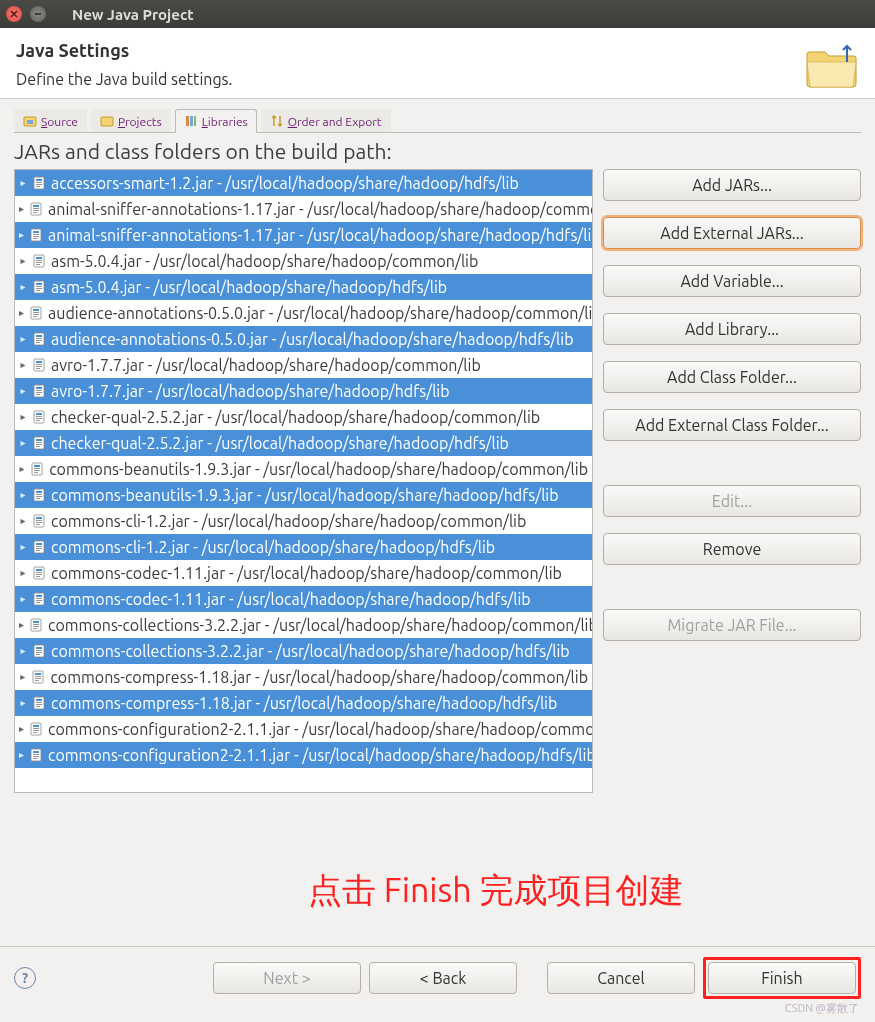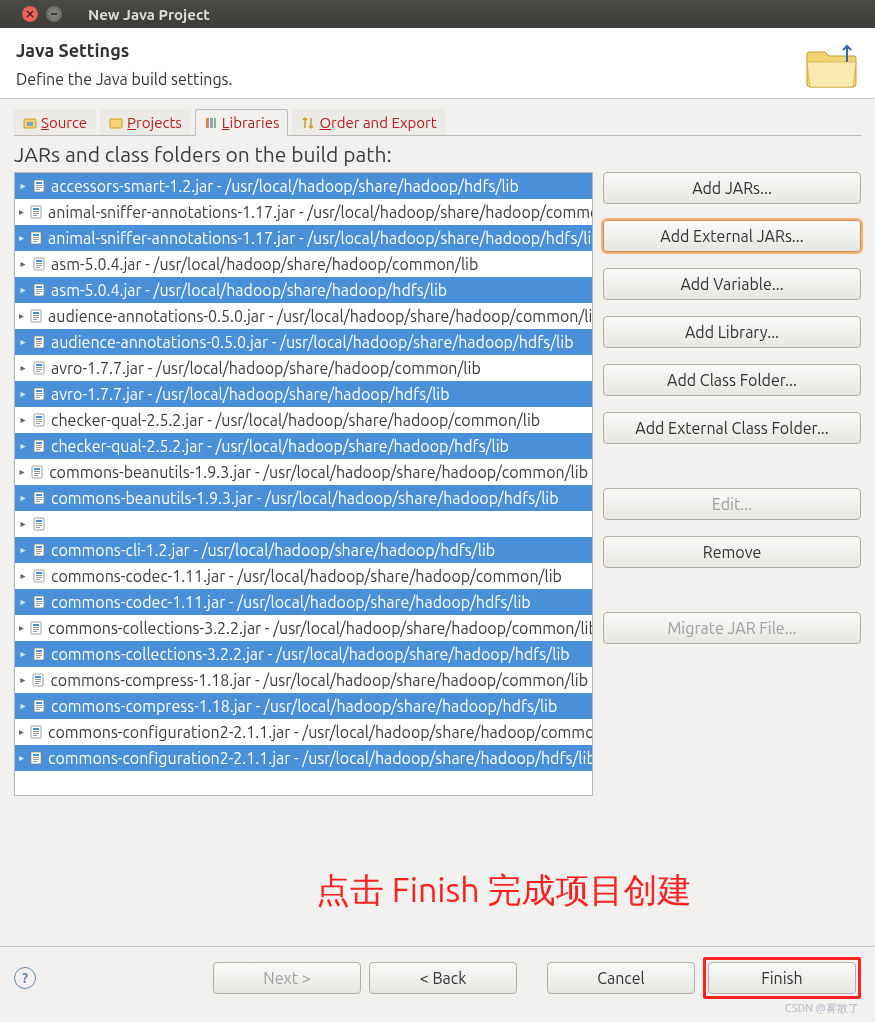--- a/index.html
+++ b/index.html
@@ -10,21 +10,21 @@
     width: 875px;
     height: 1022px;
     overflow: hidden;
     color: #3c3c3c;
   }
   .titlebar {
     height: 28px;
     background: linear-gradient(to bottom, #4a4a46, #3c3b37);
     display: flex;
     align-items: center;
-    padding: 0 22px;
+    padding: 0 6px;
     gap: 8px;
     text-align: center;
   }
   .winbtn {
     width: 16px; height: 16px; border-radius: 50%;
     display: inline-flex; align-items: center; justify-content: center;
     font-size: 10px; color: #333;
   }
   .winbtn.close { background: radial-gradient(circle, #f08070, #d44); }
   .winbtn.min { background: radial-gradient(circle, #8a8a86, #5f5f5a); }
@@ -44,22 +44,22 @@
   }
   .content { padding: 10px 14px; }
   .tabs {
     display: flex;
     gap: 4px;
     border-bottom: 1px solid #bbb;
     margin-bottom: 6px;
   }
   .tab {
     padding: 4px 8px;
-    font-size: 15px;
-    color: #b91c1c;
+    font-size: 12px;
+    color: #701a75;
     cursor: default;
     display: flex; align-items: center; gap: 4px;
     background: #eceae6;
     border: 1px solid transparent;
     border-bottom: none;
   }
   .tab.active {
     background: #f2f1f0;
     border: 1px solid #bbb;
     border-bottom: 1px solid #f2f1f0;
@@ -106,21 +106,21 @@
     border-color: #d48b4a;
   }
   .btn.disabled { color: #a0a0a0; }
   .btn-gap { height: 12px; }
   .annotation {
     color: #ff2020;
     font-size: 34px;
     font-weight: 400;
     position: absolute;
     top: 868px;
-    left: 316px;
+    left: 308px;
   }
   .footer {
     position: absolute;
     left: 0; right: 0;
     top: 946px;
     border-top: 1px solid #c8c6c0;
     padding: 10px 14px;
     display: flex;
     align-items: center;
     gap: 8px;
@@ -354,20 +354,21 @@
         </div>
         <div class="jar-row">
           <span class="tw">▸</span>
           <span class="jic"><svg viewBox="0 0 16 16">
               <rect x="3" y="2" width="10" height="12" rx="1" fill="#fff" stroke="#888" stroke-width="0.8"></rect>
               <rect x="5" y="4" width="6" height="2" fill="#4a90d9"></rect>
               <rect x="5" y="7" width="6" height="1" fill="#999"></rect>
               <rect x="5" y="9" width="6" height="1" fill="#999"></rect>
               <rect x="5" y="11" width="4" height="1" fill="#999"></rect>
             </svg></span>
+          <span>commons-cli-1.2.jar - /usr/local/hadoop/share/hadoop/common/lib</span>
         </div>
         <div class="jar-row sel">
           <span class="tw">▸</span>
           <span class="jic"><svg viewBox="0 0 16 16">
               <rect x="3" y="2" width="10" height="12" rx="1" fill="#fff" stroke="#888" stroke-width="0.8"></rect>
               <rect x="5" y="4" width="6" height="2" fill="#4a90d9"></rect>
               <rect x="5" y="7" width="6" height="1" fill="#999"></rect>
               <rect x="5" y="9" width="6" height="1" fill="#999"></rect>
               <rect x="5" y="11" width="4" height="1" fill="#999"></rect>
             </svg></span>

